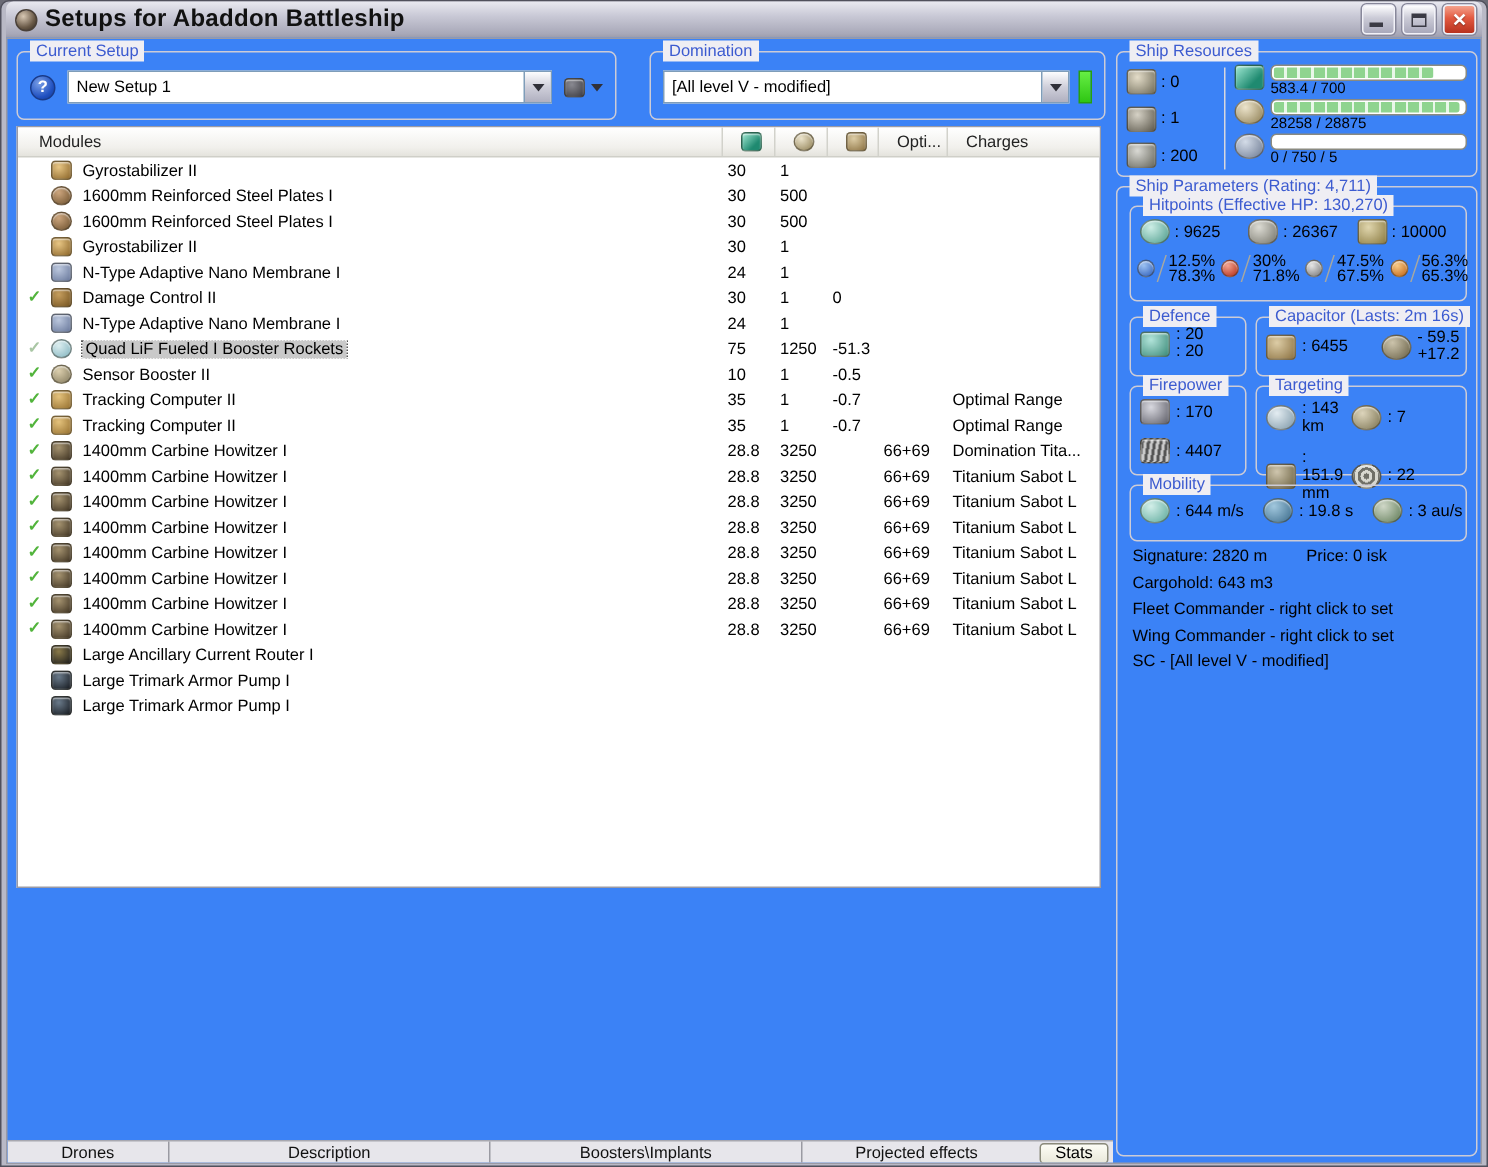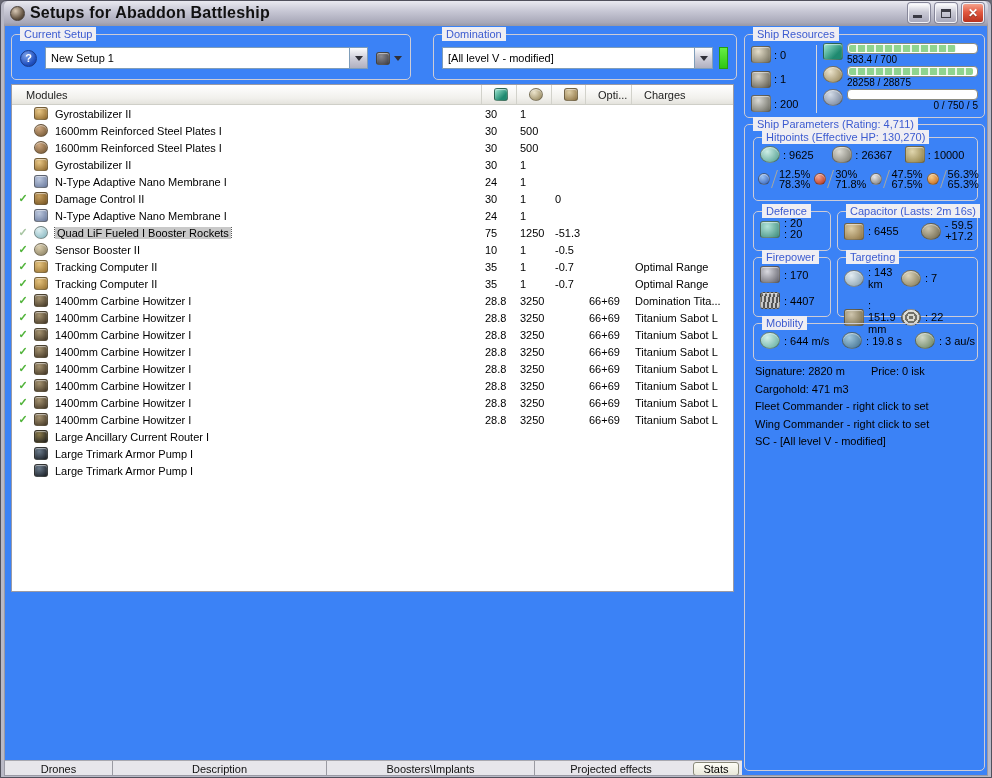--- a/index.html
+++ b/index.html
@@ -100,21 +100,21 @@
   
   .right-panel { position:absolute; left:737px; top:0; width:247px; height:751px; }
   .res-left { position:absolute; left:6px; top:10px; width:66px; border-right:1px solid #d8d7de; height:68px; display:flex; flex-direction:column; justify-content:space-between; padding:1px 0; }
   .res-row { display:flex; align-items:center; gap:3px; }
   .res-right { position:absolute; left:78px; top:8px; right:6px; }
   .bar-group { display:flex; gap:4px; margin-bottom:1px; }
   .bar-stack { flex:1; }
   .pbar { height:11px; border:1px solid #8a8a80; border-radius:4px; background:#fff; overflow:hidden; padding:1px; }
   .pfill { height:7px; background:repeating-linear-gradient(90deg,#8fd48f 0 7px,#e9f7e9 7px 9px); border-radius:2px; }
   .bar-label { font-size:10px; line-height:11px; }
-  .bar-label.split { display:flex; justify-content:flex-end; }
+  .bar-label.split { display:flex; justify-content:flex-start; }
 
   .hp-row1 { display:flex; align-items:center; gap:4px; padding:8px 4px 0 6px; }
   .hp-row1 .grp { display:flex; align-items:center; gap:3px; flex:1; }
   .hp-row2 { display:flex; align-items:center; padding:6px 2px 0 4px; }
   .resist { display:flex; align-items:center; gap:2px; flex:1; }
   .resist .vals { font-size:11px; line-height:10px; }
   .sep-slash { width:1px; height:18px; background:#a8a8a0; transform:skewX(-18deg); margin:0 2px; }
 
   .two-stack { line-height:11px; }
   .fp-row, .mob-row, .tgt-cell { display:flex; align-items:center; gap:4px; }
@@ -628,21 +628,21 @@
                 <span>: 3 au/s</span>
               </span>
           </div>
         </div>
 
         <div class="info-lines">
           <div style="display:flex;gap:26px;">
             <span>Signature: 2820 m</span>
             <span>Price: 0 isk</span>
           </div>
-          <div>Cargohold: 471 m3</div>
+          <div>Cargohold: 643 m3</div>
           <div>Fleet Commander - right click to set</div>
           <div>Wing Commander - right click to set</div>
           <div>SC - [All level V - modified]</div>
         </div>
       </div>
     </div>
 
   </div>
 </div>
 

